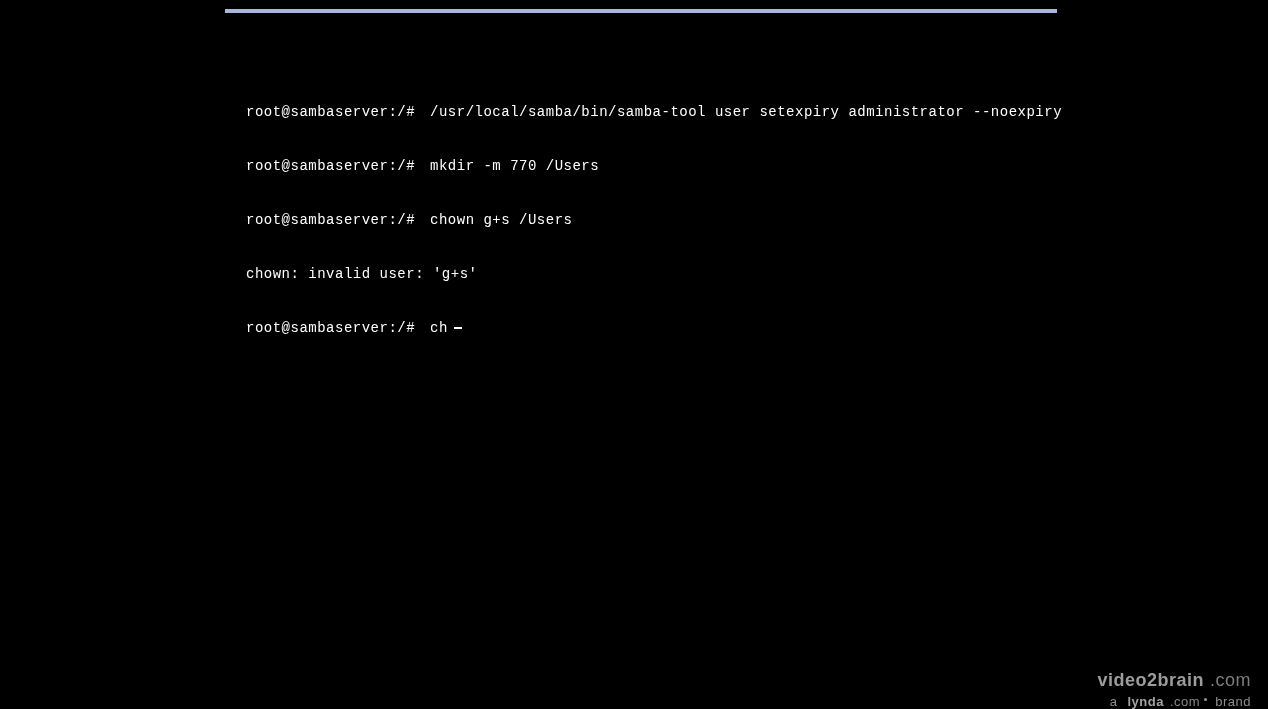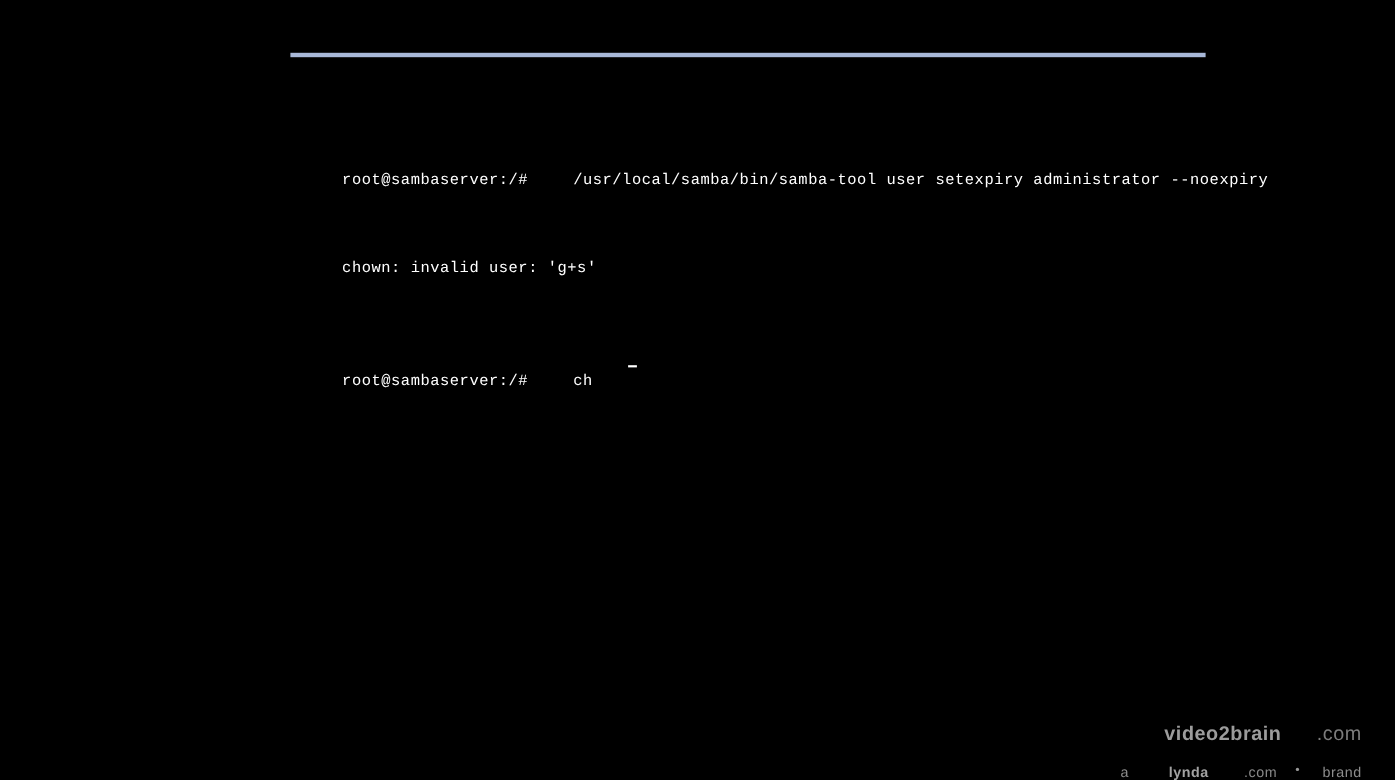--- a/index.html
+++ b/index.html
@@ -1,15 +1,15 @@
 <!DOCTYPE html>
 <html><head>
   <meta charset="utf-8">
   <style>
-    * { margin: 16px; padding: 0; box-sizing: border-box; }
+    * { margin: 3px; padding: 0; box-sizing: border-box; }
     html, body {
       width: 1268px;
       height: 709px;
       background: #000;
       overflow: hidden;
       font-family: "Courier New", Courier, monospace;
       font-size: 14px;
       color: #fff;
       position: relative;
     }
@@ -81,20 +81,22 @@
       margin: 0 1px;
     }
   </style>
 </head>
 <body>
 
 <div class="top-bar"></div>
 
 <div class="terminal">
   <span class="line"><span>root@sambaserver:/#</span><span> /usr/local/samba/bin/samba-tool user setexpiry administrator --noexpiry</span></span>
+  <span class="line"><span>root@sambaserver:/#</span><span> mkdir -m 770 /Users</span></span>
+  <span class="line"><span>root@sambaserver:/#</span><span> chown g+s /Users</span></span>
   <span class="line"><span>chown: invalid user: 'g+s'</span></span>
   <span class="line"><span>root@sambaserver:/#</span><span> ch</span><span class="cursor"></span></span>
 </div>
 
 <div class="watermark">
   <div class="line1">
     <span class="brand">video2brain</span><span class="tld">.com</span>
   </div>
   <div class="line2">
     <span>a </span><span class="lynda">lynda</span><span class="lcom">.com</span><span class="dot"></span><span> brand</span>

